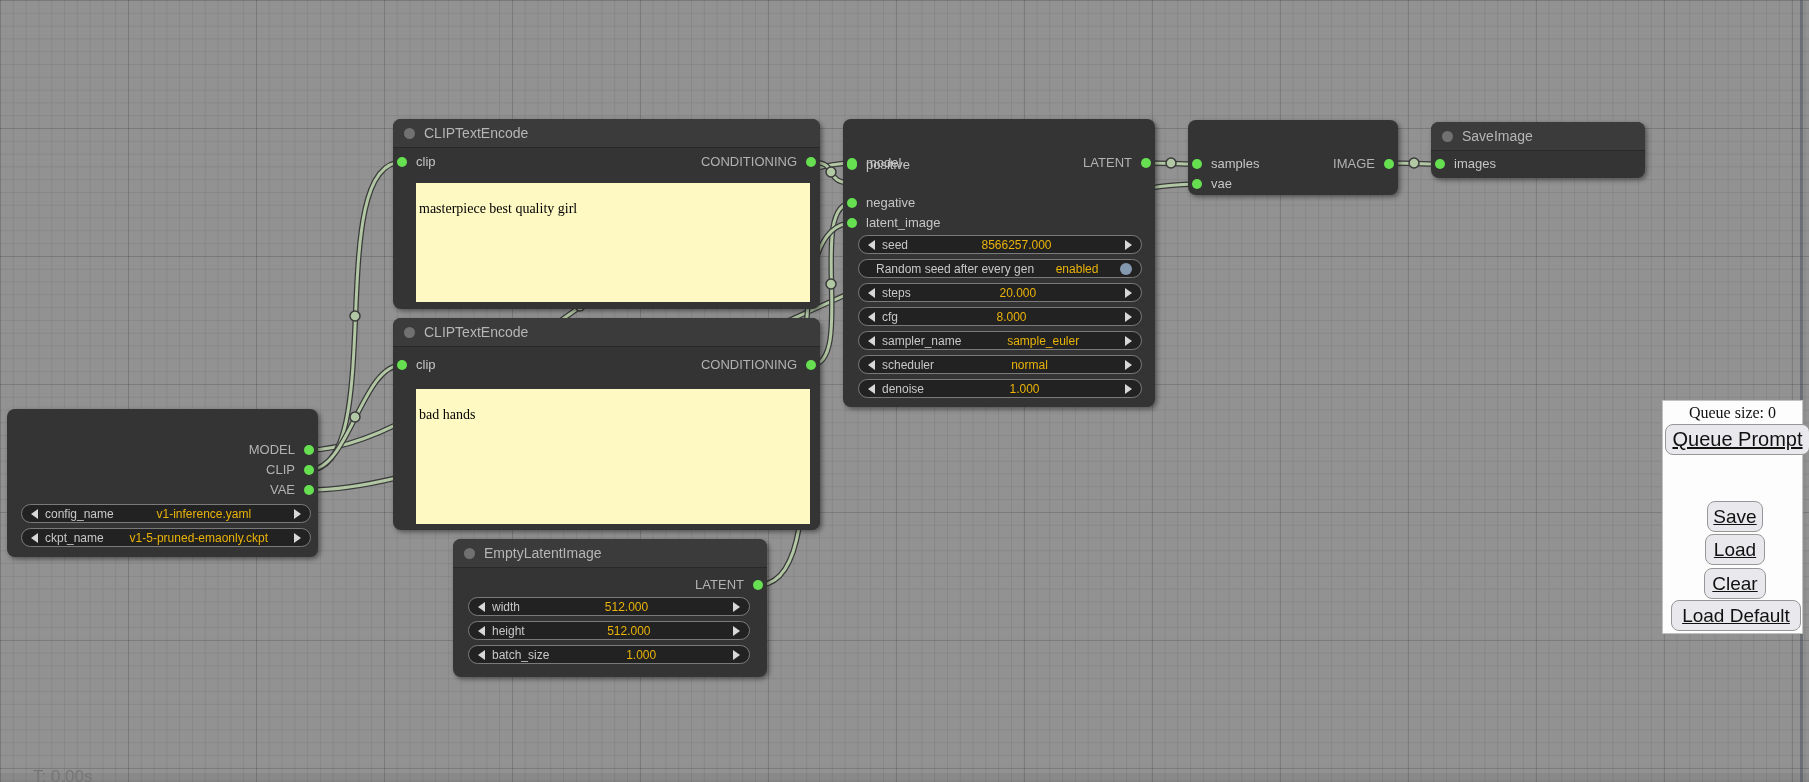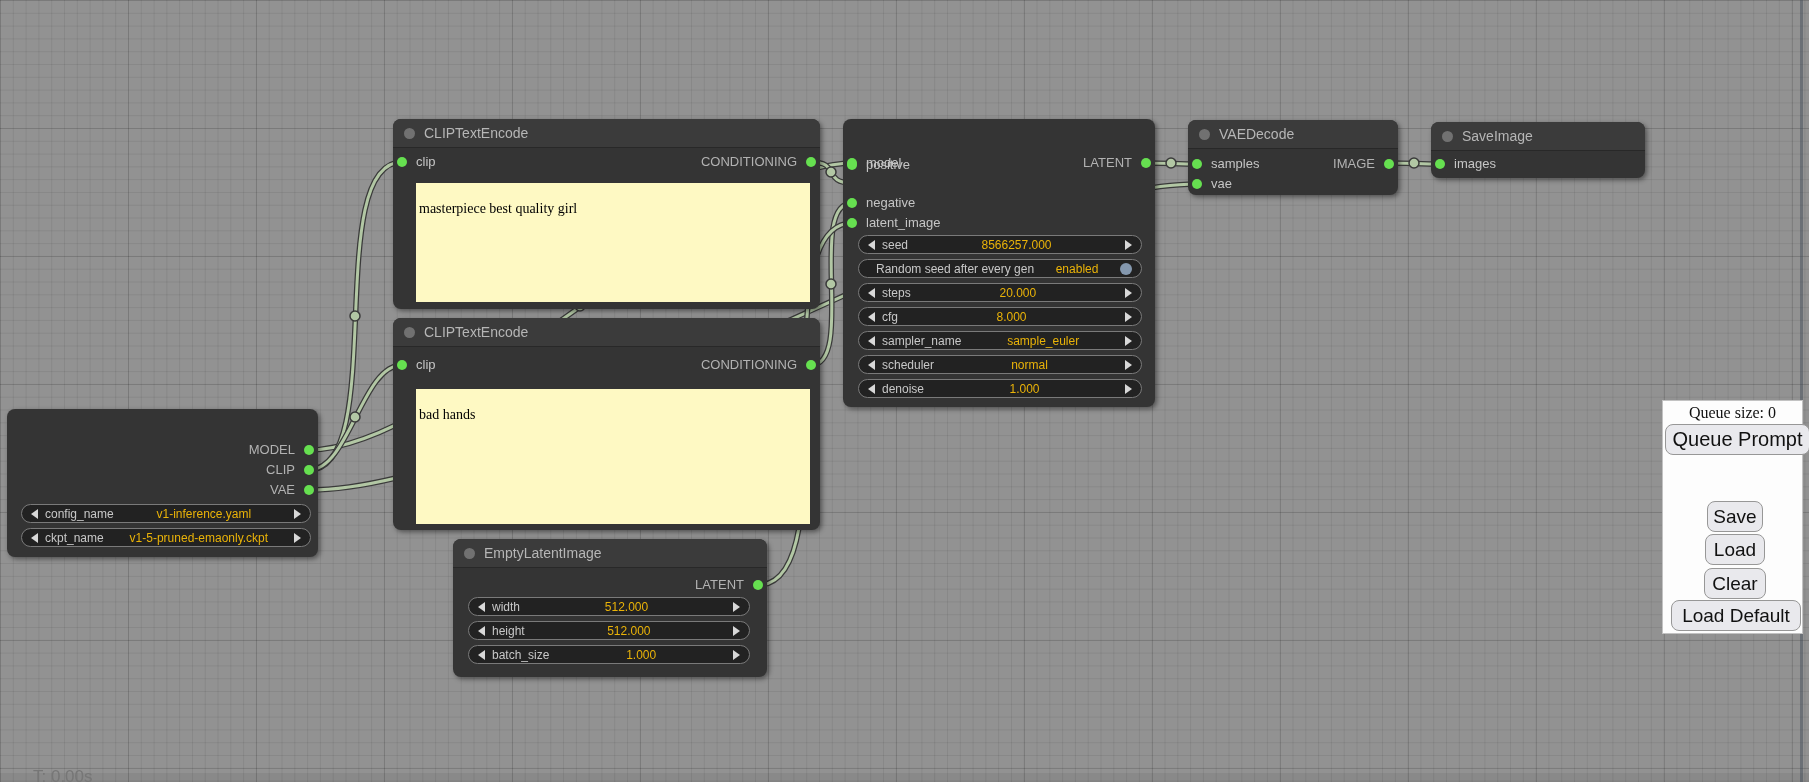--- a/index.html
+++ b/index.html
@@ -43,21 +43,21 @@
   .toggle{width:12px;height:12px;border-radius:50%;background:var(--toggle,#8498ae);flex:0 0 auto;}
   .ta{position:absolute;background:#fef9c3;color:#000;font-family:"Liberation Serif",serif;
         font-size:14px;line-height:17px;padding:17px 3px;box-sizing:border-box;overflow:hidden;}
 
   .menu{position:absolute;left:1662px;top:400px;width:141px;height:234px;background:#fdfdfd;
         border:1px solid #c2c2c2;box-sizing:border-box;z-index:5;padding-left:36px;}
   .qsize{position:absolute;left:0;right:0;top:3px;text-align:center;
         font-family:"Liberation Serif",serif;font-size:16px;color:#111;}
   .btn{position:absolute;background:#e9e9ed;border:1px solid #979797;border-radius:8px;
         color:#111;font-size:19px;text-align:center;line-height:29px;height:31px;box-sizing:border-box;
-        white-space:nowrap;overflow:hidden;}
+        white-space:nowrap;overflow:hidden;text-decoration:underline;}
 </style>
 </head>
 <body>
 
 <div id="stage">
 
   <div class="bottom-band"></div>
   <div class="edge-line" style="left:1800px"></div>
   <div class="timer">T: 0.00s</div>
 
@@ -253,24 +253,20 @@
     </div>
     <div class="widget" style="left:15px;top:260px;width:284px">
       <span class="arr l"></span>
       <span class="wlabel">denoise</span>
       <span class="wvalue">1.000</span>
       <span class="arr r"></span>
     </div>
   </div>
 
   <div class="node" style="left:1188px;top:120px;width:210px;height:75px">
-    <div class="ntitle">
-      <span class="tdot"></span>
-      <span>VAEDecode</span>
-    </div>
     <div class="srow in" style="top:34px">
       <span class="sdot"></span>
       <span>samples</span>
     </div>
     <div class="srow in" style="top:54px">
       <span class="sdot"></span>
       <span>vae</span>
     </div>
     <div class="srow out" style="top:34px">
       <span>IMAGE</span>

